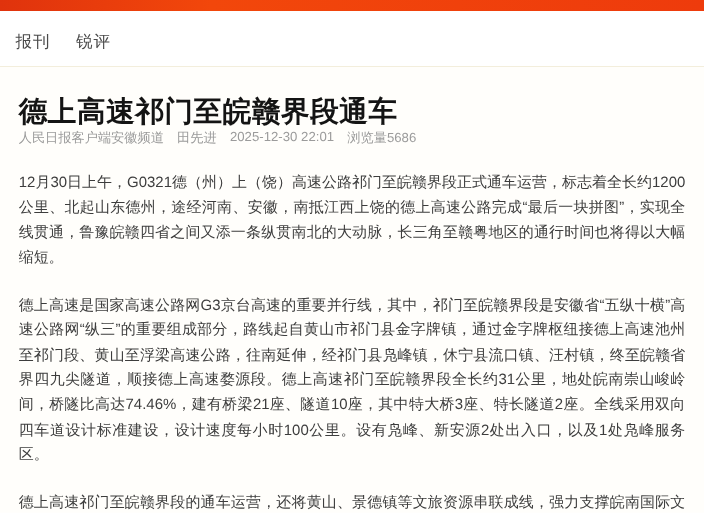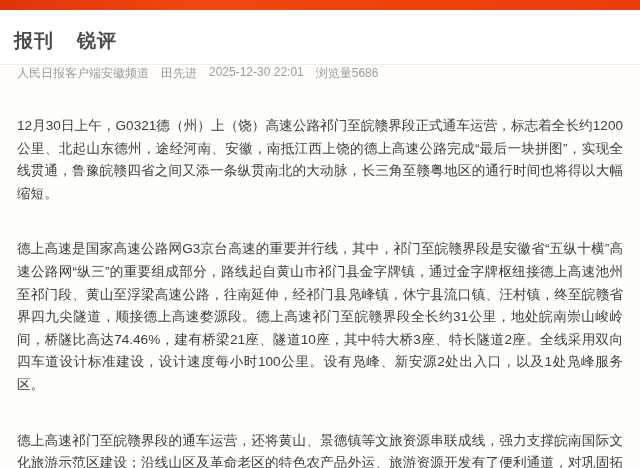--- a/index.html
+++ b/index.html
@@ -17,26 +17,25 @@
   }
   .tabbar {
     background: #ffffff;
     padding: 21px 0 14px 14px;
     border-bottom: 1px solid #f3eedc;
     display: flex;
     align-items: center;
     gap: 23px;
   }
   .tab {
-    font-size: 19px;
+    font-size: 15px;
     color: #4a4a4a;
     cursor: pointer;
     line-height: 1;
     letter-spacing: 1px;
-    font-weight: bold;
   }
   .article {
     background: #fffefb;
     padding: 0 17px;
     height: calc(468px - 63px);
   }
   .title {
     padding-top: 25px;
     font-size: 26px;
     line-height: 1.2;
@@ -45,38 +44,39 @@
     letter-spacing: 0.5px;
   }
   .meta {
     font-size: 12px;
     color: #9b9b9b;
     display: flex;
     flex-wrap: wrap;
   }
   .meta span { margin-right: 12px; }
   .body-text p {
-    margin-top: 33px;
+    margin-top: 21px;
     font-size: 13.6px;
     line-height: 22.6px;
     color: #3d3d3d;
     text-align: justify;
   }
 </style>
 </head>
 <body>
 
 <div class="topbar"></div>
 
 <div class="tabbar">
   <div class="tab">报刊</div>
   <div class="tab">锐评</div>
 </div>
 
 <div class="article">
+  <h1 class="title">德上高速祁门至皖赣界段通车</h1>
 
   <div class="meta">
     <span>人民日报客户端安徽频道</span>
     <span>田先进</span>
     <span>2025-12-30 22:01</span>
     <span>浏览量5686</span>
   </div>
 
   <div class="body-text">
     <p>12月30日上午，G0321德（州）上（饶）高速公路祁门至皖赣界段正式通车运营，标志着全长约1200公里、北起山东德州，途经河南、安徽，南抵江西上饶的德上高速公路完成“最后一块拼图”，实现全线贯通，鲁豫皖赣四省之间又添一条纵贯南北的大动脉，长三角至赣粤地区的通行时间也将得以大幅缩短。</p>

